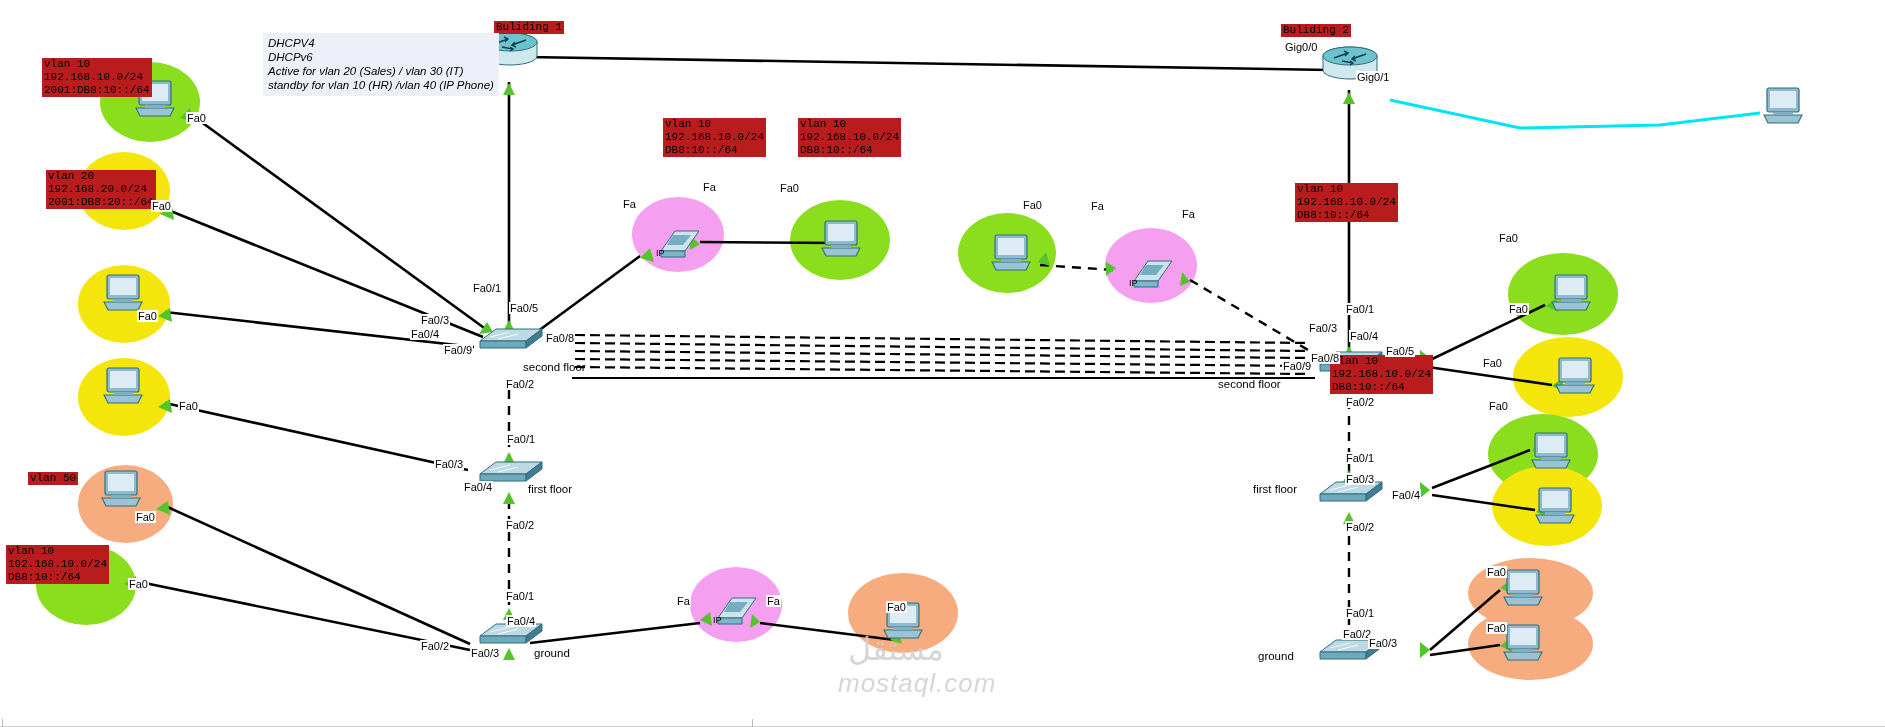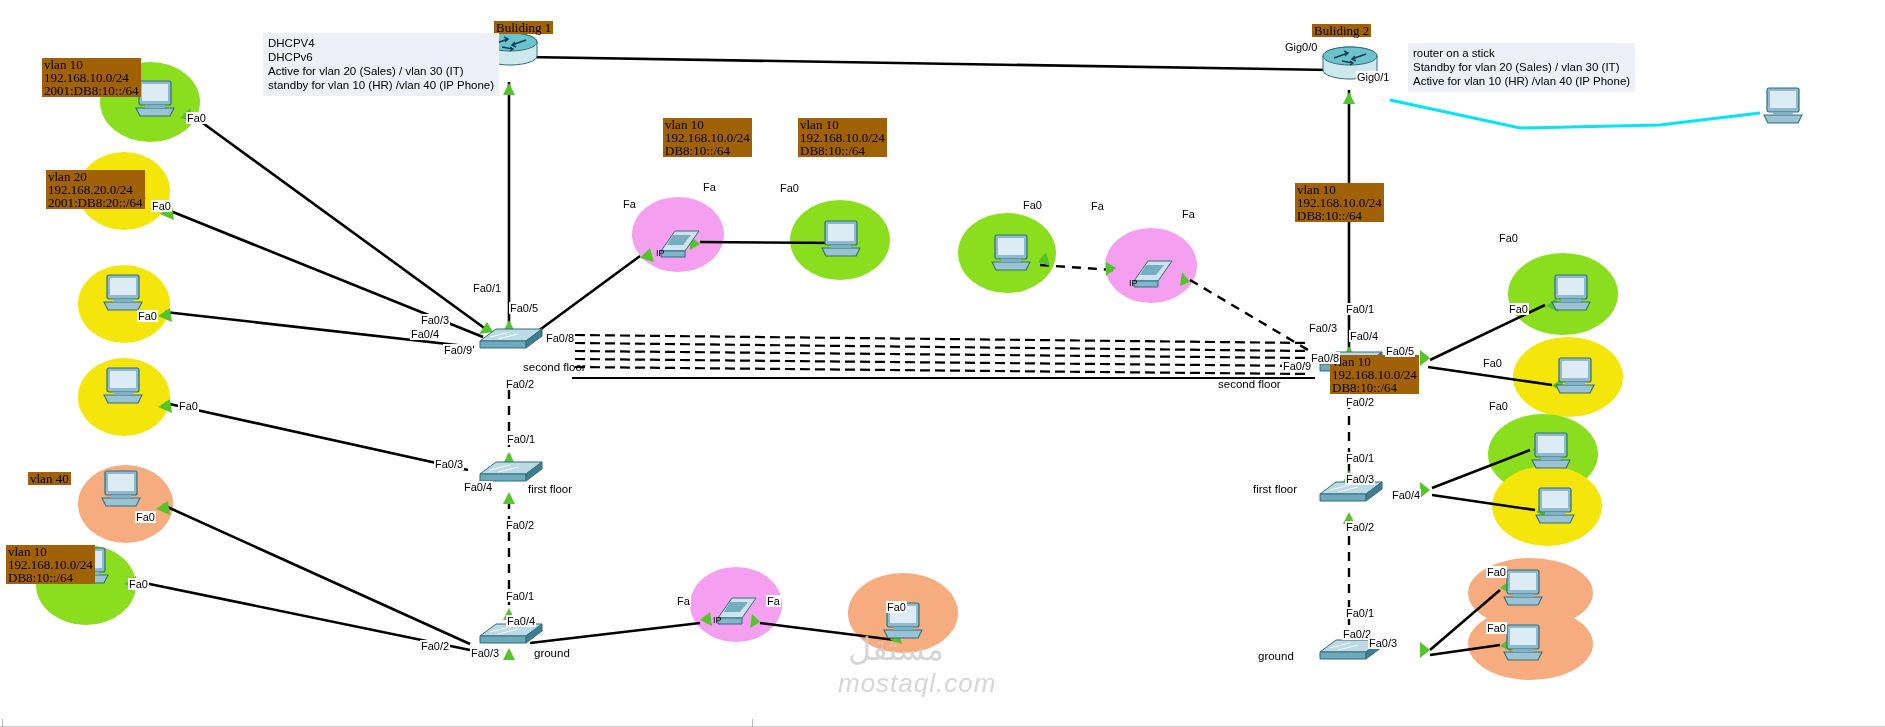--- a/index.html
+++ b/index.html
@@ -20,38 +20,39 @@
   
   .cloud {
     position: absolute;
     border-radius: 50%;
     z-index: 1;
   }
 
   
   .lbl {
     position: absolute;
-    background: #a16207;
+    background: #b91c1c;
     color: #000000;
-    font-size: 13px;
+    font-size: 11px;
     line-height: 13px;
     white-space: pre;
     padding: 0px 2px;
     z-index: 40;
-    font-family: Liberation Serif, serif;
+    font-family: Liberation Mono, monospace;
   }
   .note {
     position: absolute;
     background: #eef0f9;
     color: #000;
     font-size: 11.5px;
     line-height: 14px;
     white-space: pre;
     padding: 3px 5px 4px 5px;
     z-index: 45;
+    font-style: italic;
   }
   .portlbl {
     position: absolute;
     background: #ffffff;
     color: #000;
     font-size: 11px;
     line-height: 12px;
     white-space: nowrap;
     z-index: 42;
     padding: 0 1px;
@@ -424,26 +425,23 @@
     <rect x="7" y="3" width="32" height="24" rx="2" fill="#8fb9cc" stroke="#2f6f7a" stroke-width="1.2"></rect>
     <rect x="10" y="6" width="26" height="17" fill="#dcebf4"></rect>
     <path d="M4 30 L42 30 L38 38 L8 38 Z" fill="#9cc3d4" stroke="#2f6f7a" stroke-width="1.1"></path>
     <rect x="13" y="27" width="20" height="3" fill="#7fb0c4"></rect>
   </svg>
 
   <div class="note" style="left:263px; top:33px;">DHCPV4
 DHCPv6
 Active for vlan 20 (Sales) / vlan 30 (IT)
 standby for vlan 10 (HR) /vlan 40 (IP Phone)</div>
-  <div class="note" style="left:1408px; top:43px;">router on a stick
-Standby for vlan 20 (Sales) / vlan 30 (IT)
-Active for vlan 10 (HR) /vlan 40 (IP Phone)</div>
 
   <div class="lbl" style="left:494px; top:21px;">Buliding 1</div>
-  <div class="lbl" style="left:1312px; top:24px;">Buliding 2</div>
+  <div class="lbl" style="left:1281px; top:24px;">Buliding 2</div>
   <div class="devlbl" style="left:523px; top:361px;">second floor</div>
   <div class="devlbl" style="left:528px; top:483px;">first floor</div>
   <div class="devlbl" style="left:534px; top:647px;">ground</div>
   <div class="devlbl" style="left:1218px; top:378px;">second floor</div>
   <div class="devlbl" style="left:1253px; top:483px;">first floor</div>
   <div class="devlbl" style="left:1258px; top:650px;">ground</div>
 
   <div class="lbl" style="left:42px;  top:58px;">vlan 10
 192.168.10.0/24
 2001:DB8:10::/64</div>
@@ -455,21 +453,21 @@
 DB8:10::/64</div>
   <div class="lbl" style="left:798px; top:118px;">vlan 10
 192.168.10.0/24
 DB8:10::/64</div>
   <div class="lbl" style="left:1295px;top:183px;">vlan 10
 192.168.10.0/24
 DB8:10::/64</div>
   <div class="lbl" style="left:1330px;top:355px;">vlan 10
 192.168.10.0/24
 DB8:10::/64</div>
-  <div class="lbl" style="left:28px;  top:472px;">vlan 40</div>
+  <div class="lbl" style="left:28px;  top:472px;">vlan 50</div>
   <div class="lbl" style="left:6px;   top:545px;">vlan 10
 192.168.10.0/24
 DB8:10::/64</div>
 
   <div class="portlbl" style="left:444px; top:39px;">Gig0/1</div>
   <div class="portlbl" style="left:384px; top:66px;">Gig0/0</div>
   <div class="portlbl" style="left:1284px;top:41px;">Gig0/0</div>
   <div class="portlbl" style="left:1356px;top:71px;">Gig0/1</div>
 
   <div class="portlbl" style="left:472px; top:282px;">Fa0/1</div>

